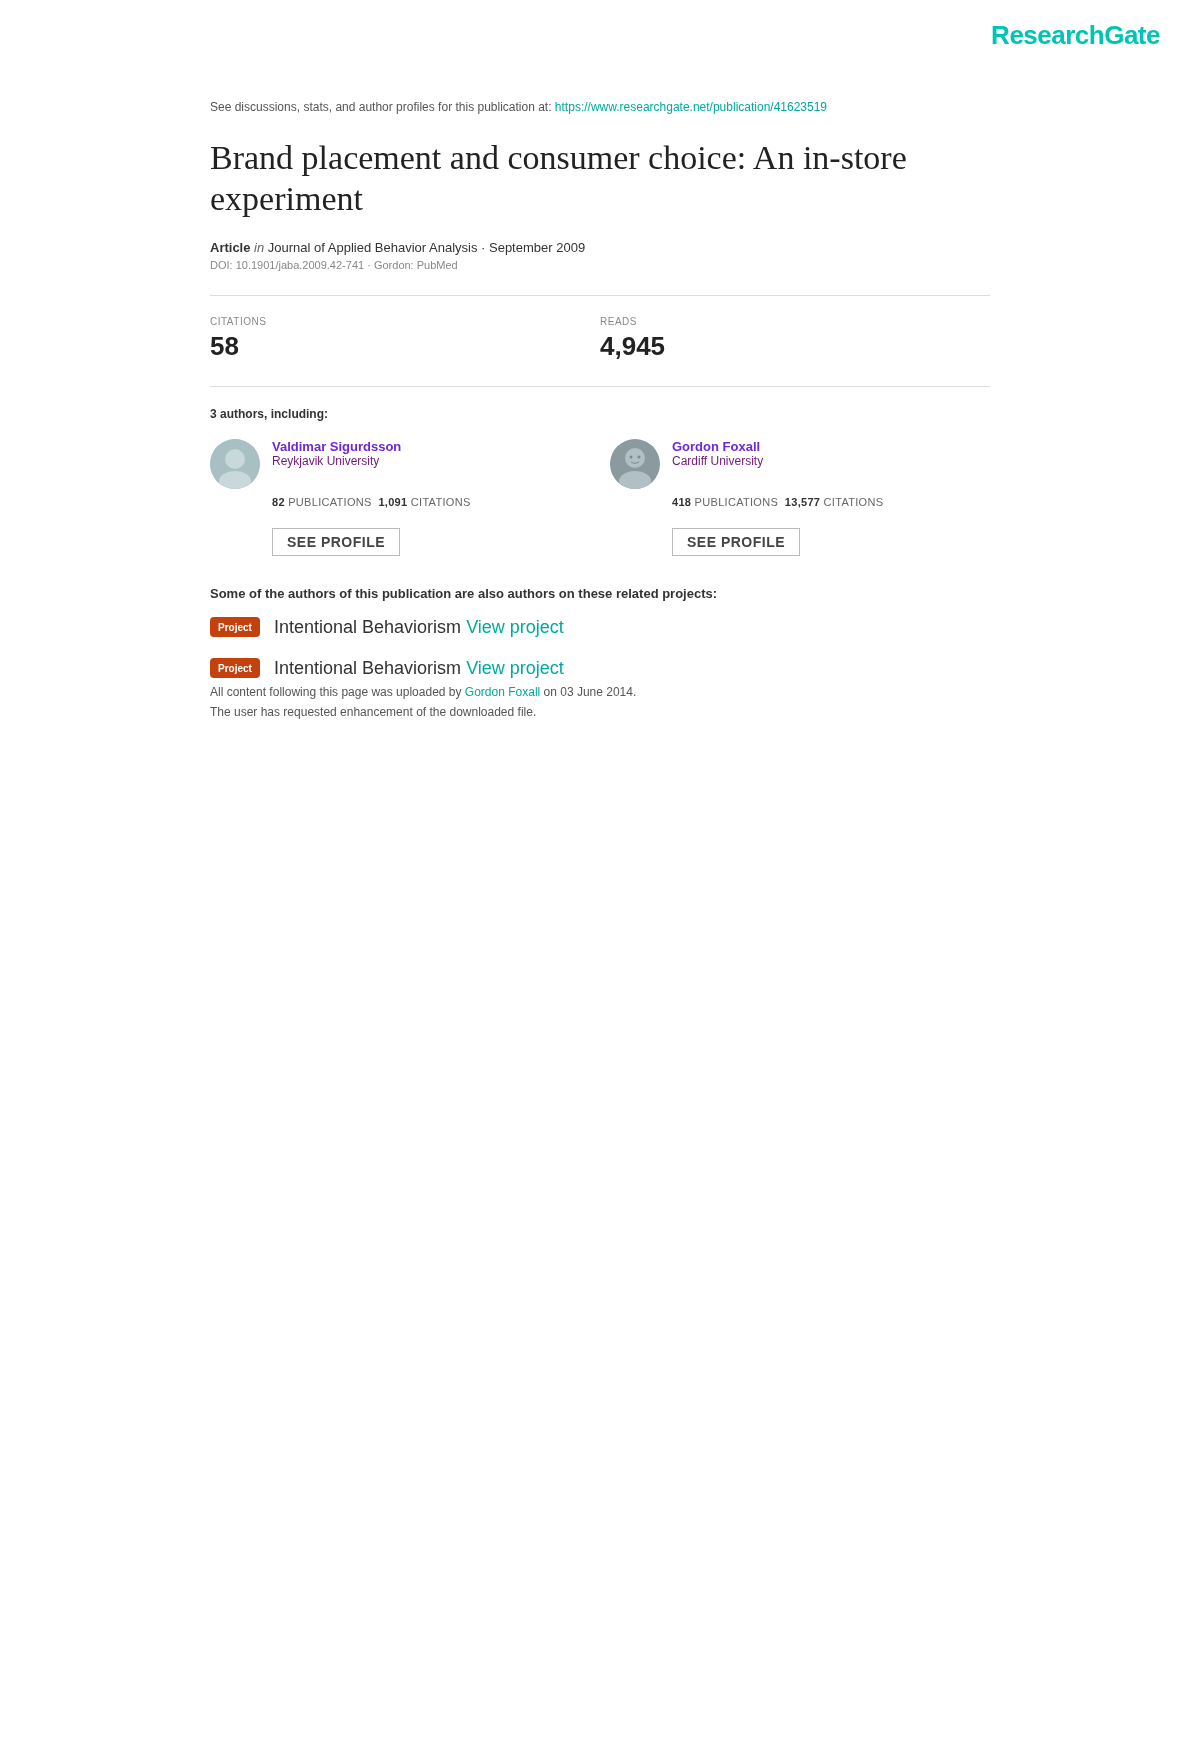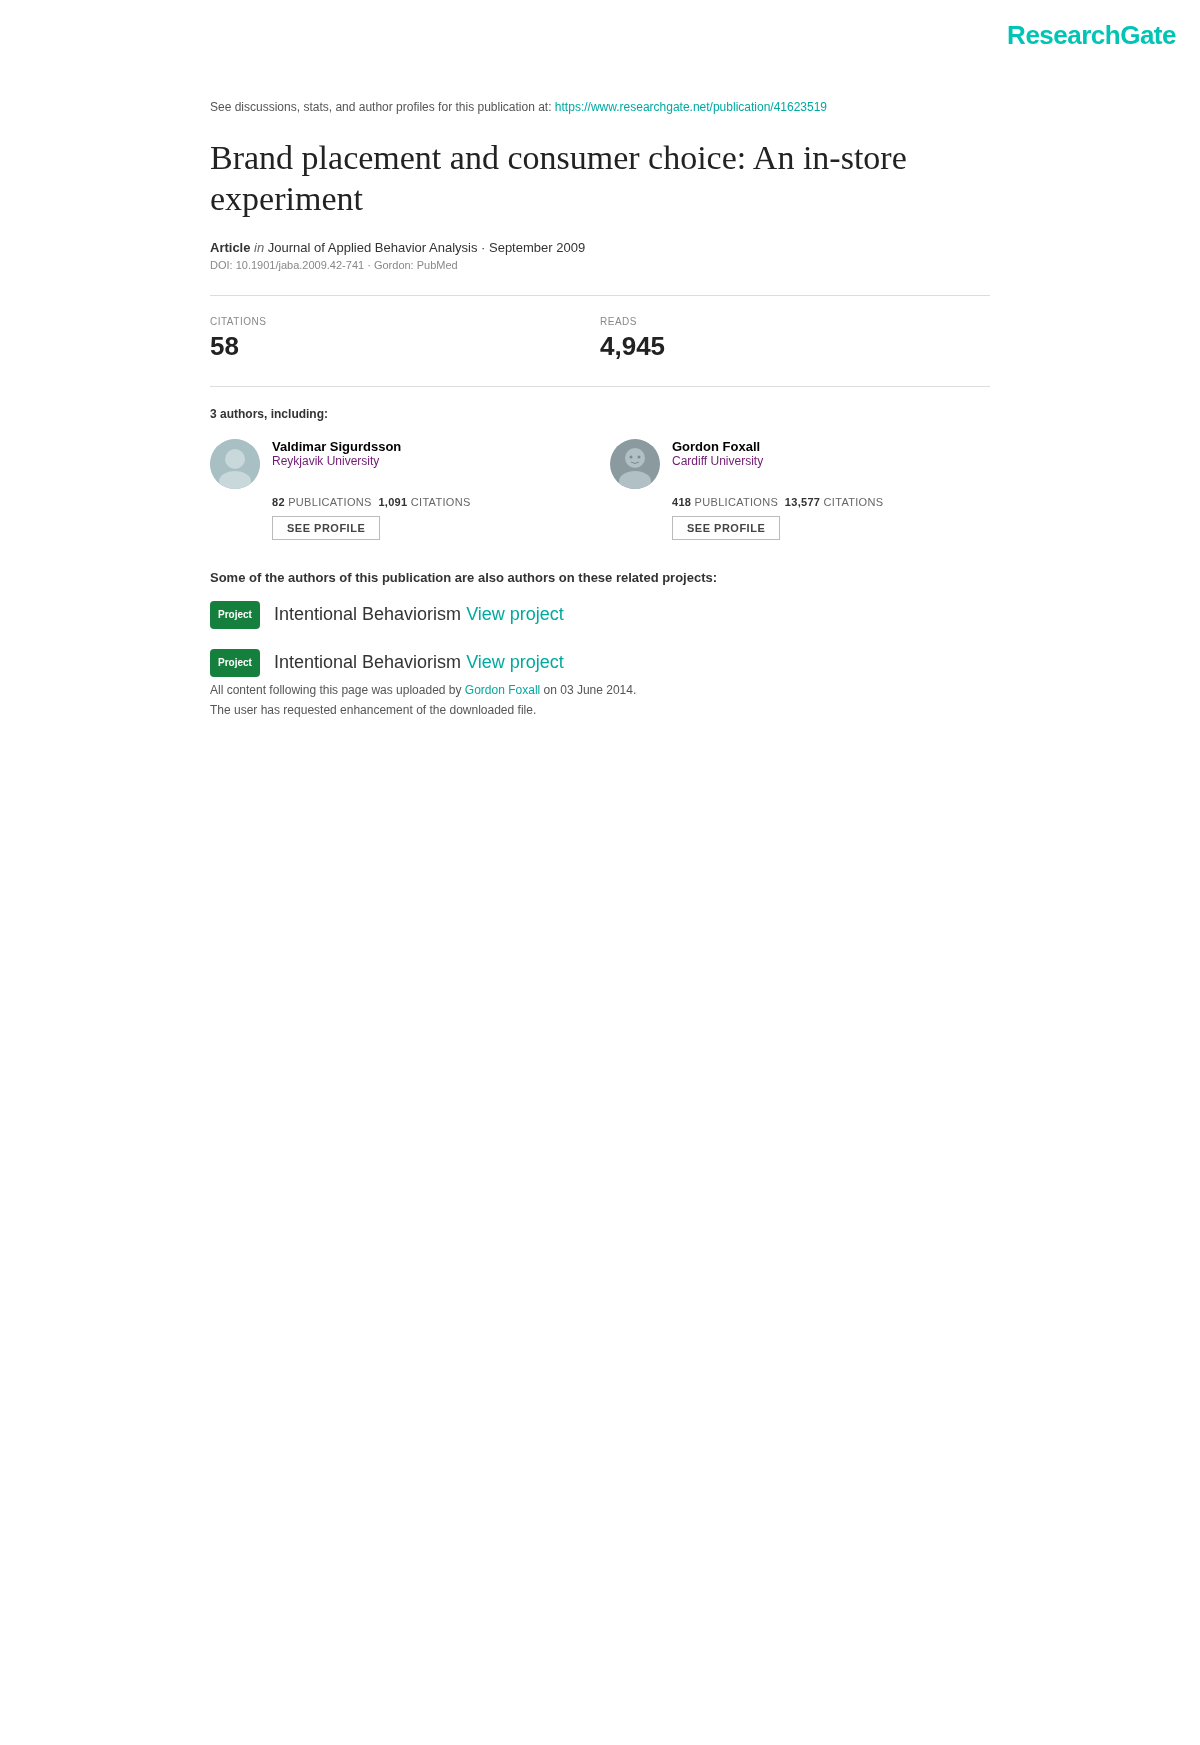--- a/index.html
+++ b/index.html
@@ -12,21 +12,21 @@
       min-height: 1745px;
     }
     .page {
       max-width: 900px;
       margin: 0 auto;
       padding: 40px 60px 60px 60px;
       position: relative;
     }
     .header {
       text-align: center;
-      padding: 20px 24px 20px 0;
+      padding: 20px 40px 20px 0;
       position: absolute;
       top: 0;
       right: 0;
     }
     .logo {
       font-size: 26px;
       font-weight: bold;
       color: #00c4b4;
       font-family: Arial, sans-serif;
       letter-spacing: -0.5px;
@@ -138,21 +138,21 @@
       justify-content: center;
     }
     .author-avatar svg {
       width: 50px;
       height: 50px;
     }
     .author-info {
       flex: 1;
     }
     .author-name {
-      color: #000000;
+      color: #6d28d9;
       font-size: 13px;
       font-weight: bold;
       text-decoration: none;
       cursor: pointer;
     }
     .author-university {
       font-size: 12px;
       color: #701a75;
       margin-bottom: 4px;
     }
@@ -162,25 +162,25 @@
       text-transform: uppercase;
       letter-spacing: 0.3px;
       margin-top: 28px;
     }
     .author-stats strong {
       color: #333;
       font-weight: bold;
     }
     .see-profile-btn {
       display: inline-block;
-      margin-top: 8px;
+      margin-top: 20px;
       padding: 5px 14px;
       border: 1px solid #bbb;
       background: #fff;
-      font-size: 11px;
+      font-size: 14px;
       font-family: Arial, sans-serif;
       color: #444;
       cursor: pointer;
       text-transform: uppercase;
       letter-spacing: 0.5px;
       font-weight: bold;
     }
     .related-projects {
       margin-top: 10px;
       font-family: Arial, sans-serif;
@@ -192,22 +192,22 @@
       margin-bottom: 16px;
     }
     .project-item {
       display: flex;
       align-items: center;
       gap: 14px;
       margin-bottom: 20px;
     }
     .project-badge {
       width: 50px;
-      height: 28px;
-      background: #15803d;
+      height: 20px;
+      background: #c2410c;
       border-radius: 4px;
       display: flex;
       align-items: center;
       justify-content: center;
       font-size: 10px;
       font-weight: bold;
       color: #fff;
       font-family: Arial, sans-serif;
       flex-shrink: 0;
     }

